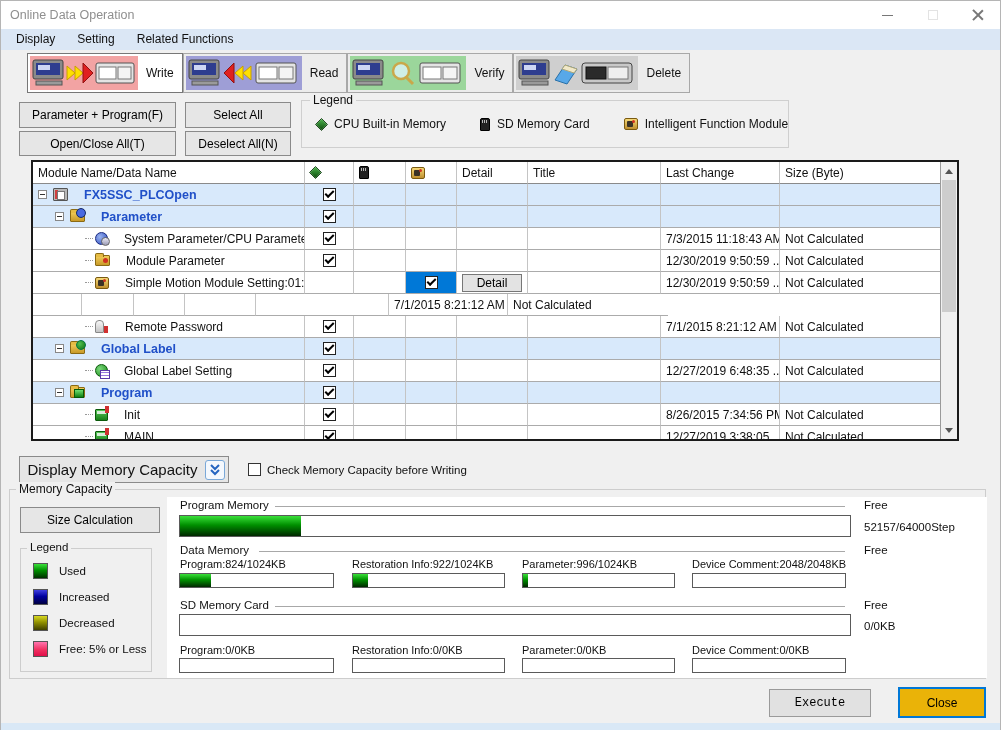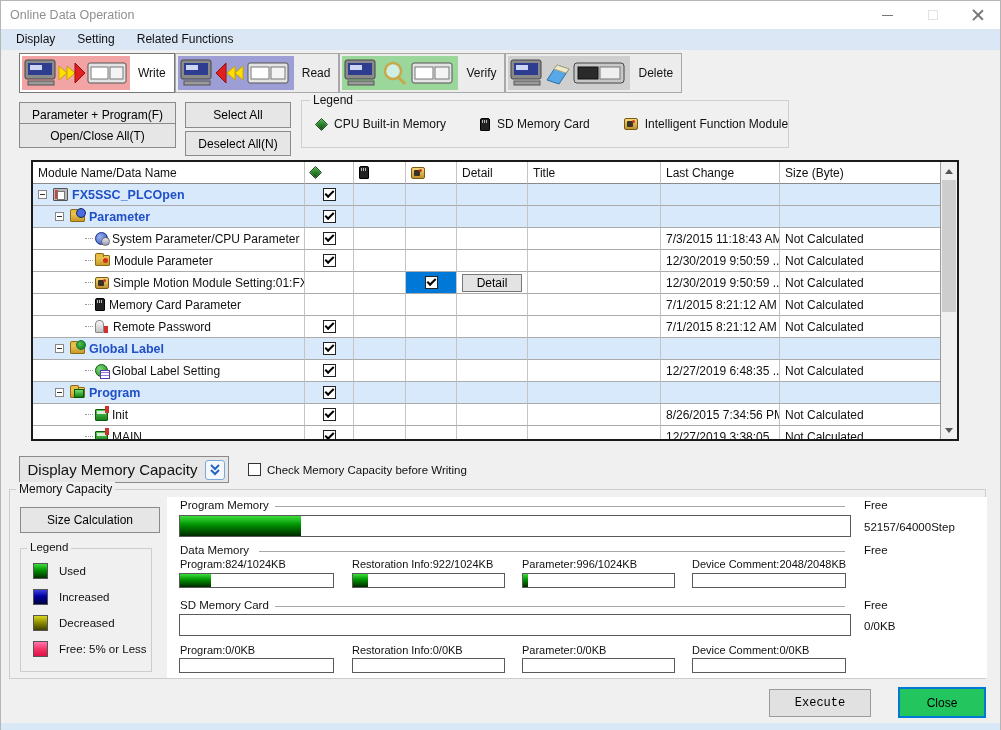--- a/index.html
+++ b/index.html
@@ -18,35 +18,35 @@
   .close-glyph::before,.close-glyph::after{content:"";position:absolute;left:5px;top:-1px;width:1.5px;height:14px;background:#777}
   .close-glyph::before{transform:rotate(45deg)}
   .close-glyph::after{transform:rotate(-45deg)}
 
   
   .menubar{position:absolute;left:0;top:28px;width:100%;height:21px;background:#dbe7f5;display:flex;align-items:center;padding-left:4px}
   .menu-item{padding:0 11px;line-height:21px}
 
   
   .toolbar{position:absolute;left:0;top:49px;width:100%;height:46px;background:#f0f0f0}
-  .tabs{position:absolute;left:18px;top:3px;display:flex;height:28px}
+  .tabs{position:absolute;left:26px;top:3px;display:flex;height:28px}
   .tab{display:flex;align-items:center;border:1px solid #a8a8a8;background:#ececec;height:40px}
   .tab.checked{background:#fff;border-color:#777}
   .tab-icon{height:34px;margin:2px 0 2px 2px;display:flex;align-items:center;padding:0 2px}
   .tab-label{padding:0 8px;font-size:12px}
   .bg-write{background:#f2a3a3}
   .bg-read{background:#9e9ed6}
   .bg-verify{background:#9bd69b}
   .bg-delete{background:#cfcfcf}
 
   
   .btn{background:#e6e6e6;border:1px solid #8a8a8a;display:flex;align-items:center;justify-content:center;font-size:12px;cursor:default}
   .btn-pp{position:absolute;left:18px;top:101px;width:157px;height:26px}
   .btn-sa{position:absolute;left:184px;top:101px;width:106px;height:26px}
-  .btn-oc{position:absolute;left:18px;top:122px;width:157px;height:25px}
+  .btn-oc{position:absolute;left:18px;top:130px;width:157px;height:25px}
   .btn-da{position:absolute;left:184px;top:130px;width:106px;height:25px}
   .legend-box{position:absolute;left:300px;top:99px;width:488px;height:48px;border:1px solid #cfcfcf;background:#f0f0f0}
   .legend-title{position:absolute;top:-8px;left:8px;background:#f0f0f0;padding:0 3px;font-size:12px}
   .legend-items{position:absolute;left:14px;top:16px;display:flex;gap:34px;align-items:center}
   .legend-item{display:flex;align-items:center;gap:7px;white-space:nowrap}
 
   
   .ic{display:inline-block;position:relative;flex:none}
   .ic-chip{width:11px;height:11px;background:linear-gradient(135deg,#4db34d,#0d4d0d);border:1px solid #0a3a0a;transform:rotate(45deg) scale(.85)}
   .ic-sd{width:10px;height:13px;background:#222;border-radius:2px 2px 1px 1px;border:1px solid #000}
@@ -90,21 +90,21 @@
   .c-title{width:133px}
   .c-last{width:119px}
   .c-size{width:160px;border-right:none}
   .cat .c-name{font-weight:bold;color:#2050c8}
   .cat .rname{font-size:12.5px}
   .lvl1{padding-left:22px}
   .lvl2{padding-left:52px}
   .expander{width:9px;height:9px;border:1px solid #888;background:#fff;position:relative;flex:none;margin-right:6px}
   .expander::after{content:"";position:absolute;left:1px;top:3px;width:5px;height:1px;background:#333}
   .stub{width:8px;border-top:1px dotted #999;flex:none;margin-right:2px}
-  .rname{margin-left:4px}
+  .rname{margin-left:16px}
   .cb{display:none;width:13px;height:13px;background:#fff;border:1px solid #222;align-items:center;justify-content:center}
   .cb.checked{display:flex}
   .cb.checked::after{content:"";width:7px;height:3px;border-left:2px solid #000;border-bottom:2px solid #000;transform:rotate(-45deg) translate(1px,-1px)}
   .c-ifm.checked{background:#0078d7}
   .detail-btn{width:64px;height:18px;background:#e3e3e3;border:1px solid #777;font-size:12px;font-family:"Liberation Sans",sans-serif}
   
   .vscroll{position:absolute;top:0;right:0;width:17px;height:100%;background:#f0f0f0;border-left:1px solid #9a9a9a}
   .sb-btn{position:absolute;left:0;width:16px;height:16px;display:flex;align-items:center;justify-content:center}
   .sb-up{top:1px}.sb-down{bottom:1px}
   .tri-up{width:0;height:0;border-left:4px solid transparent;border-right:4px solid transparent;border-bottom:5px solid #555}
@@ -134,21 +134,21 @@
   .sec-label{position:absolute;font-size:11.5px;white-space:nowrap;display:flex;align-items:center}
   .sec-line{position:absolute;height:1px;background:#a8a8a8}
   .free-lbl{position:absolute;left:697px;font-size:11.5px}
   .free-val{position:absolute;left:697px;font-size:11.5px}
   .bar{position:absolute;border:1px solid #5a5a5a;background:#fff}
   .bar .fill{height:100%;background:linear-gradient(#3ae03a,#009000 45%,#002800)}
   .bar-lbl{position:absolute;font-size:11px;white-space:nowrap}
 
   
   .btn-exec{position:absolute;left:768px;top:688px;width:102px;height:28px;background:#e1e1e1;border:1px solid #9a9a9a}
-  .btn-close{position:absolute;left:897px;top:686px;width:88px;height:31px;background:#22c55e;border:2px solid #0078d7}
+  .btn-close{position:absolute;left:897px;top:686px;width:88px;height:31px;background:#eab308;border:2px solid #0078d7}
   .bottom-strip{position:absolute;left:0;top:722px;width:100%;height:8px;background:#d9e8f6}
 </style>
 </head>
 <body>
 
 <div id="app">
 
   <div class="titlebar">
     <span class="title-text">Online Data Operation</span>
     <div class="win-btns">
@@ -364,25 +364,20 @@
           </div>
         <div class="cell c-detail">
             <button class="detail-btn">Detail</button>
           </div>
         <div class="cell c-title"></div>
         <div class="cell c-last">12/30/2019 9:50:59 ...</div>
         <div class="cell c-size">Not Calculated</div>
       </div>
 
       <div class="trow">
-        <div class="cell c-name lvl2">
-            <span class="stub"></span>
-            <span class="ic ic-sd"></span>
-            <span class="rname">Memory Card Parameter</span>
-          </div>
         <div class="cell c-cpu"></div>
         <div class="cell c-sd"></div>
         <div class="cell c-ifm"></div>
         <div class="cell c-detail"></div>
         <div class="cell c-title"></div>
         <div class="cell c-last">7/1/2015 8:21:12 AM</div>
         <div class="cell c-size">Not Calculated</div>
       </div>
 
       <div class="trow">

